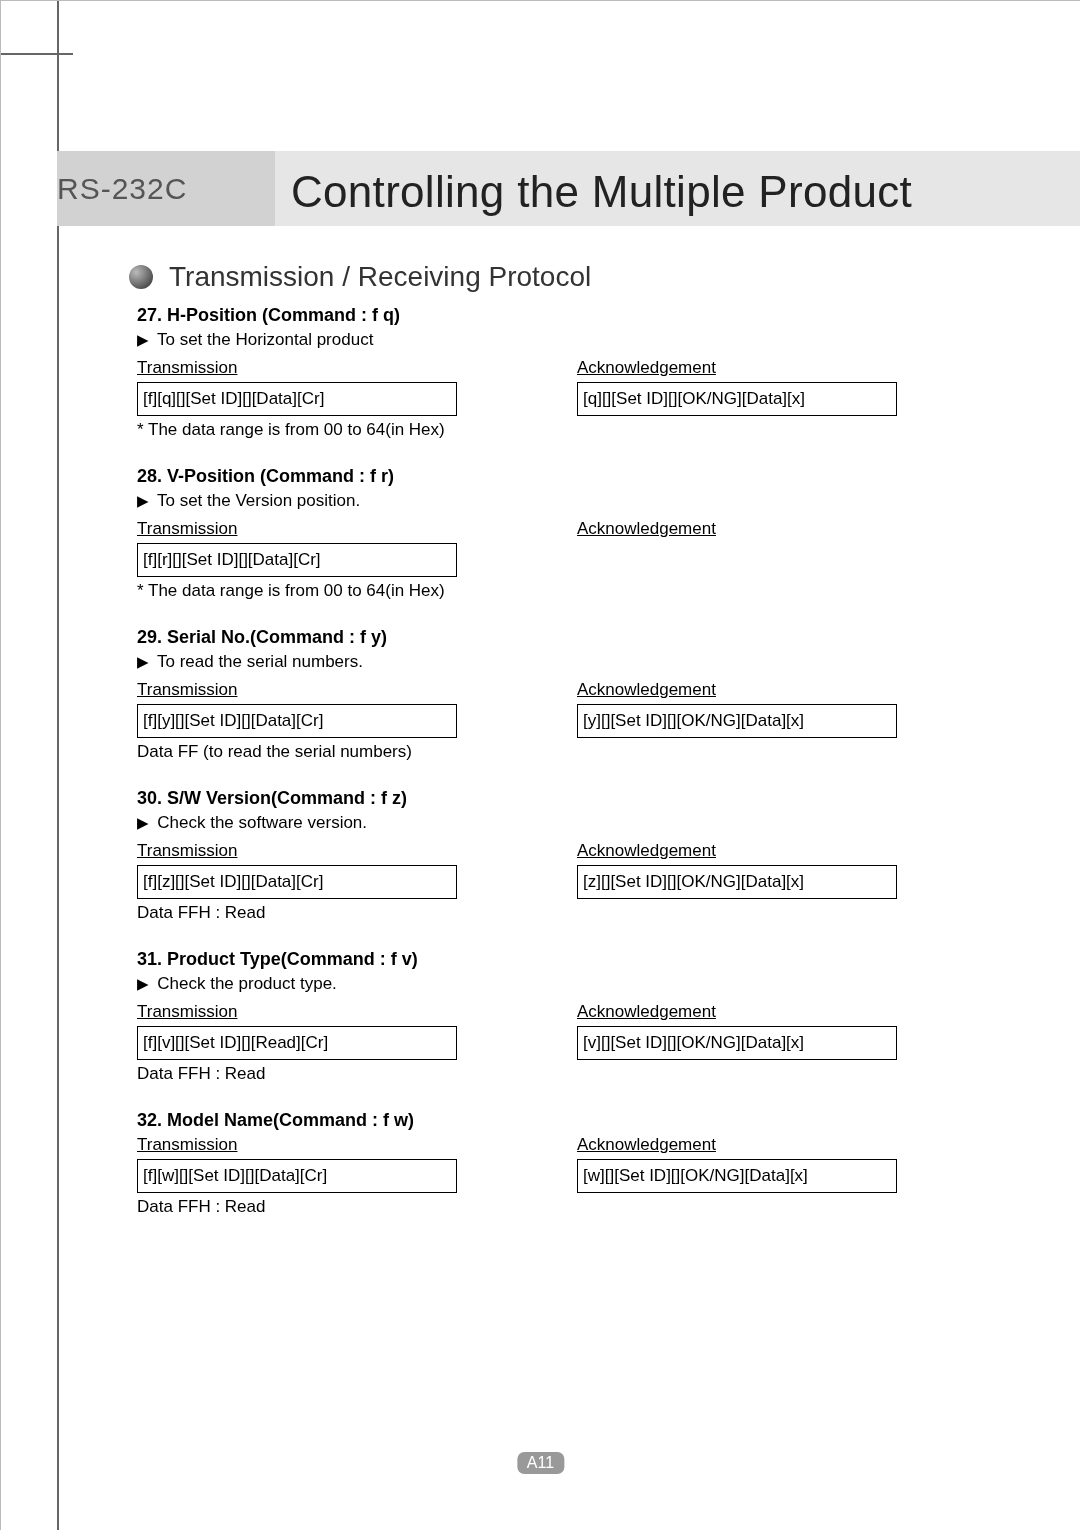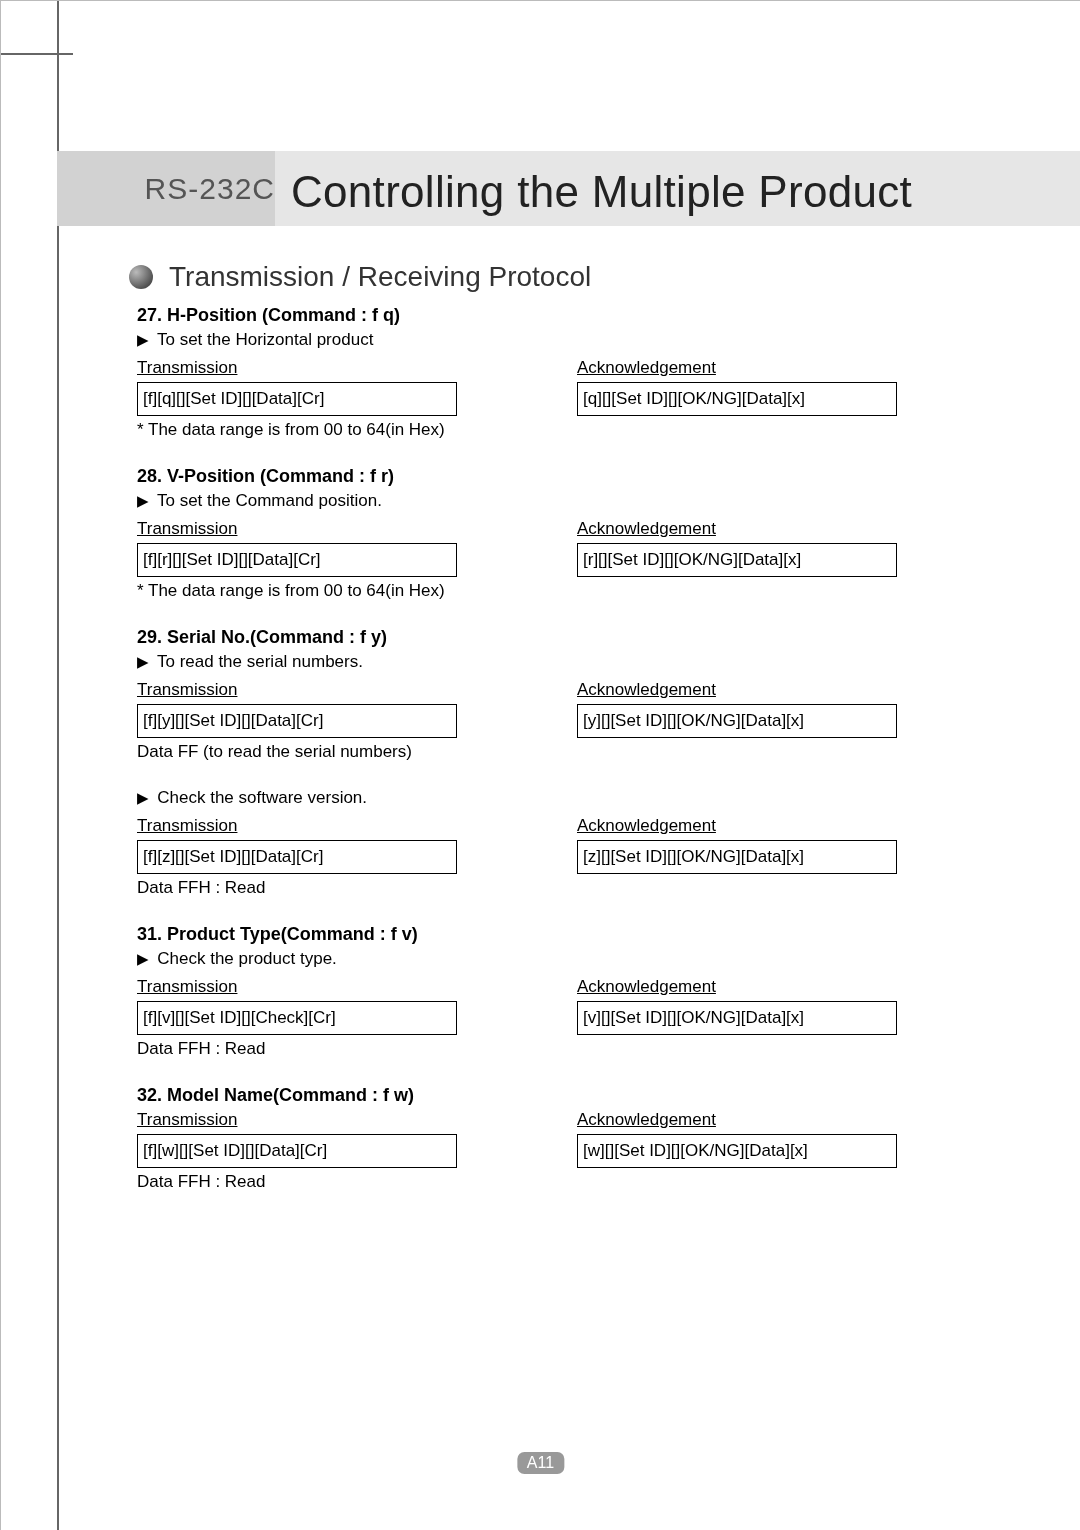--- a/index.html
+++ b/index.html
@@ -55,21 +55,21 @@
     position: absolute;
     left: 56px;
     top: 150px;
     width: 218px;
     height: 75px;
     background: #d2d2d2;
     color: #fff;
     font-size: 30px;
     display: flex;
     align-items: center;
-    justify-content: flex-end;
+    justify-content: flex-start;
     font-weight: 400;
     letter-spacing: 1px;
   }
   .header-badge span { color: #555; }
 
   .page-title {
     position: absolute;
     left: 290px;
     top: 150px;
     height: 81px;
@@ -206,69 +206,69 @@
             </div>
             <div class="col">
               <div class="col-label">Acknowledgement</div>
               <div class="code-box">[q][][Set ID][][OK/NG][Data][x]</div>
             </div>
           </div>
           <div class="note">* The data range is from 00 to 64(in Hex)</div>
         </div>
         <div class="cmd-block">
           <div class="cmd-heading">28. V-Position (Command : f r)</div>
-          <div class="cmd-desc"><span class="arrow">▶</span> <span>To set the Command position.</span></div>
+          <div class="cmd-desc"><span class="arrow">▶</span> <span>To set the Version position.</span></div>
           <div class="row-pair">
             <div class="col">
               <div class="col-label">Transmission</div>
               <div class="code-box">[f][r][][Set ID][][Data][Cr]</div>
             </div>
             <div class="col">
               <div class="col-label">Acknowledgement</div>
-              <div class="code-box">[r][][Set ID][][OK/NG][Data][x]</div>
             </div>
           </div>
           <div class="note">* The data range is from 00 to 64(in Hex)</div>
         </div>
         <div class="cmd-block">
           <div class="cmd-heading">29. Serial No.(Command : f y)</div>
           <div class="cmd-desc"><span class="arrow">▶</span> <span>To read the serial numbers.</span></div>
           <div class="row-pair">
             <div class="col">
               <div class="col-label">Transmission</div>
               <div class="code-box">[f][y][][Set ID][][Data][Cr]</div>
             </div>
             <div class="col">
               <div class="col-label">Acknowledgement</div>
               <div class="code-box">[y][][Set ID][][OK/NG][Data][x]</div>
             </div>
           </div>
           <div class="note">Data FF (to read the serial numbers)</div>
         </div>
         <div class="cmd-block">
+          <div class="cmd-heading">30. S/W Version(Command : f z)</div>
           <div class="cmd-desc"><span class="arrow">▶</span> <span>Check the software version.</span></div>
           <div class="row-pair">
             <div class="col">
               <div class="col-label">Transmission</div>
               <div class="code-box">[f][z][][Set ID][][Data][Cr]</div>
             </div>
             <div class="col">
               <div class="col-label">Acknowledgement</div>
               <div class="code-box">[z][][Set ID][][OK/NG][Data][x]</div>
             </div>
           </div>
           <div class="note">Data FFH : Read</div>
         </div>
         <div class="cmd-block">
           <div class="cmd-heading">31. Product Type(Command : f v)</div>
           <div class="cmd-desc"><span class="arrow">▶</span> <span>Check the product type.</span></div>
           <div class="row-pair">
             <div class="col">
               <div class="col-label">Transmission</div>
-              <div class="code-box">[f][v][][Set ID][][Check][Cr]</div>
+              <div class="code-box">[f][v][][Set ID][][Read][Cr]</div>
             </div>
             <div class="col">
               <div class="col-label">Acknowledgement</div>
               <div class="code-box">[v][][Set ID][][OK/NG][Data][x]</div>
             </div>
           </div>
           <div class="note">Data FFH : Read</div>
         </div>
         <div class="cmd-block">
           <div class="cmd-heading">32. Model Name(Command : f w)</div>

